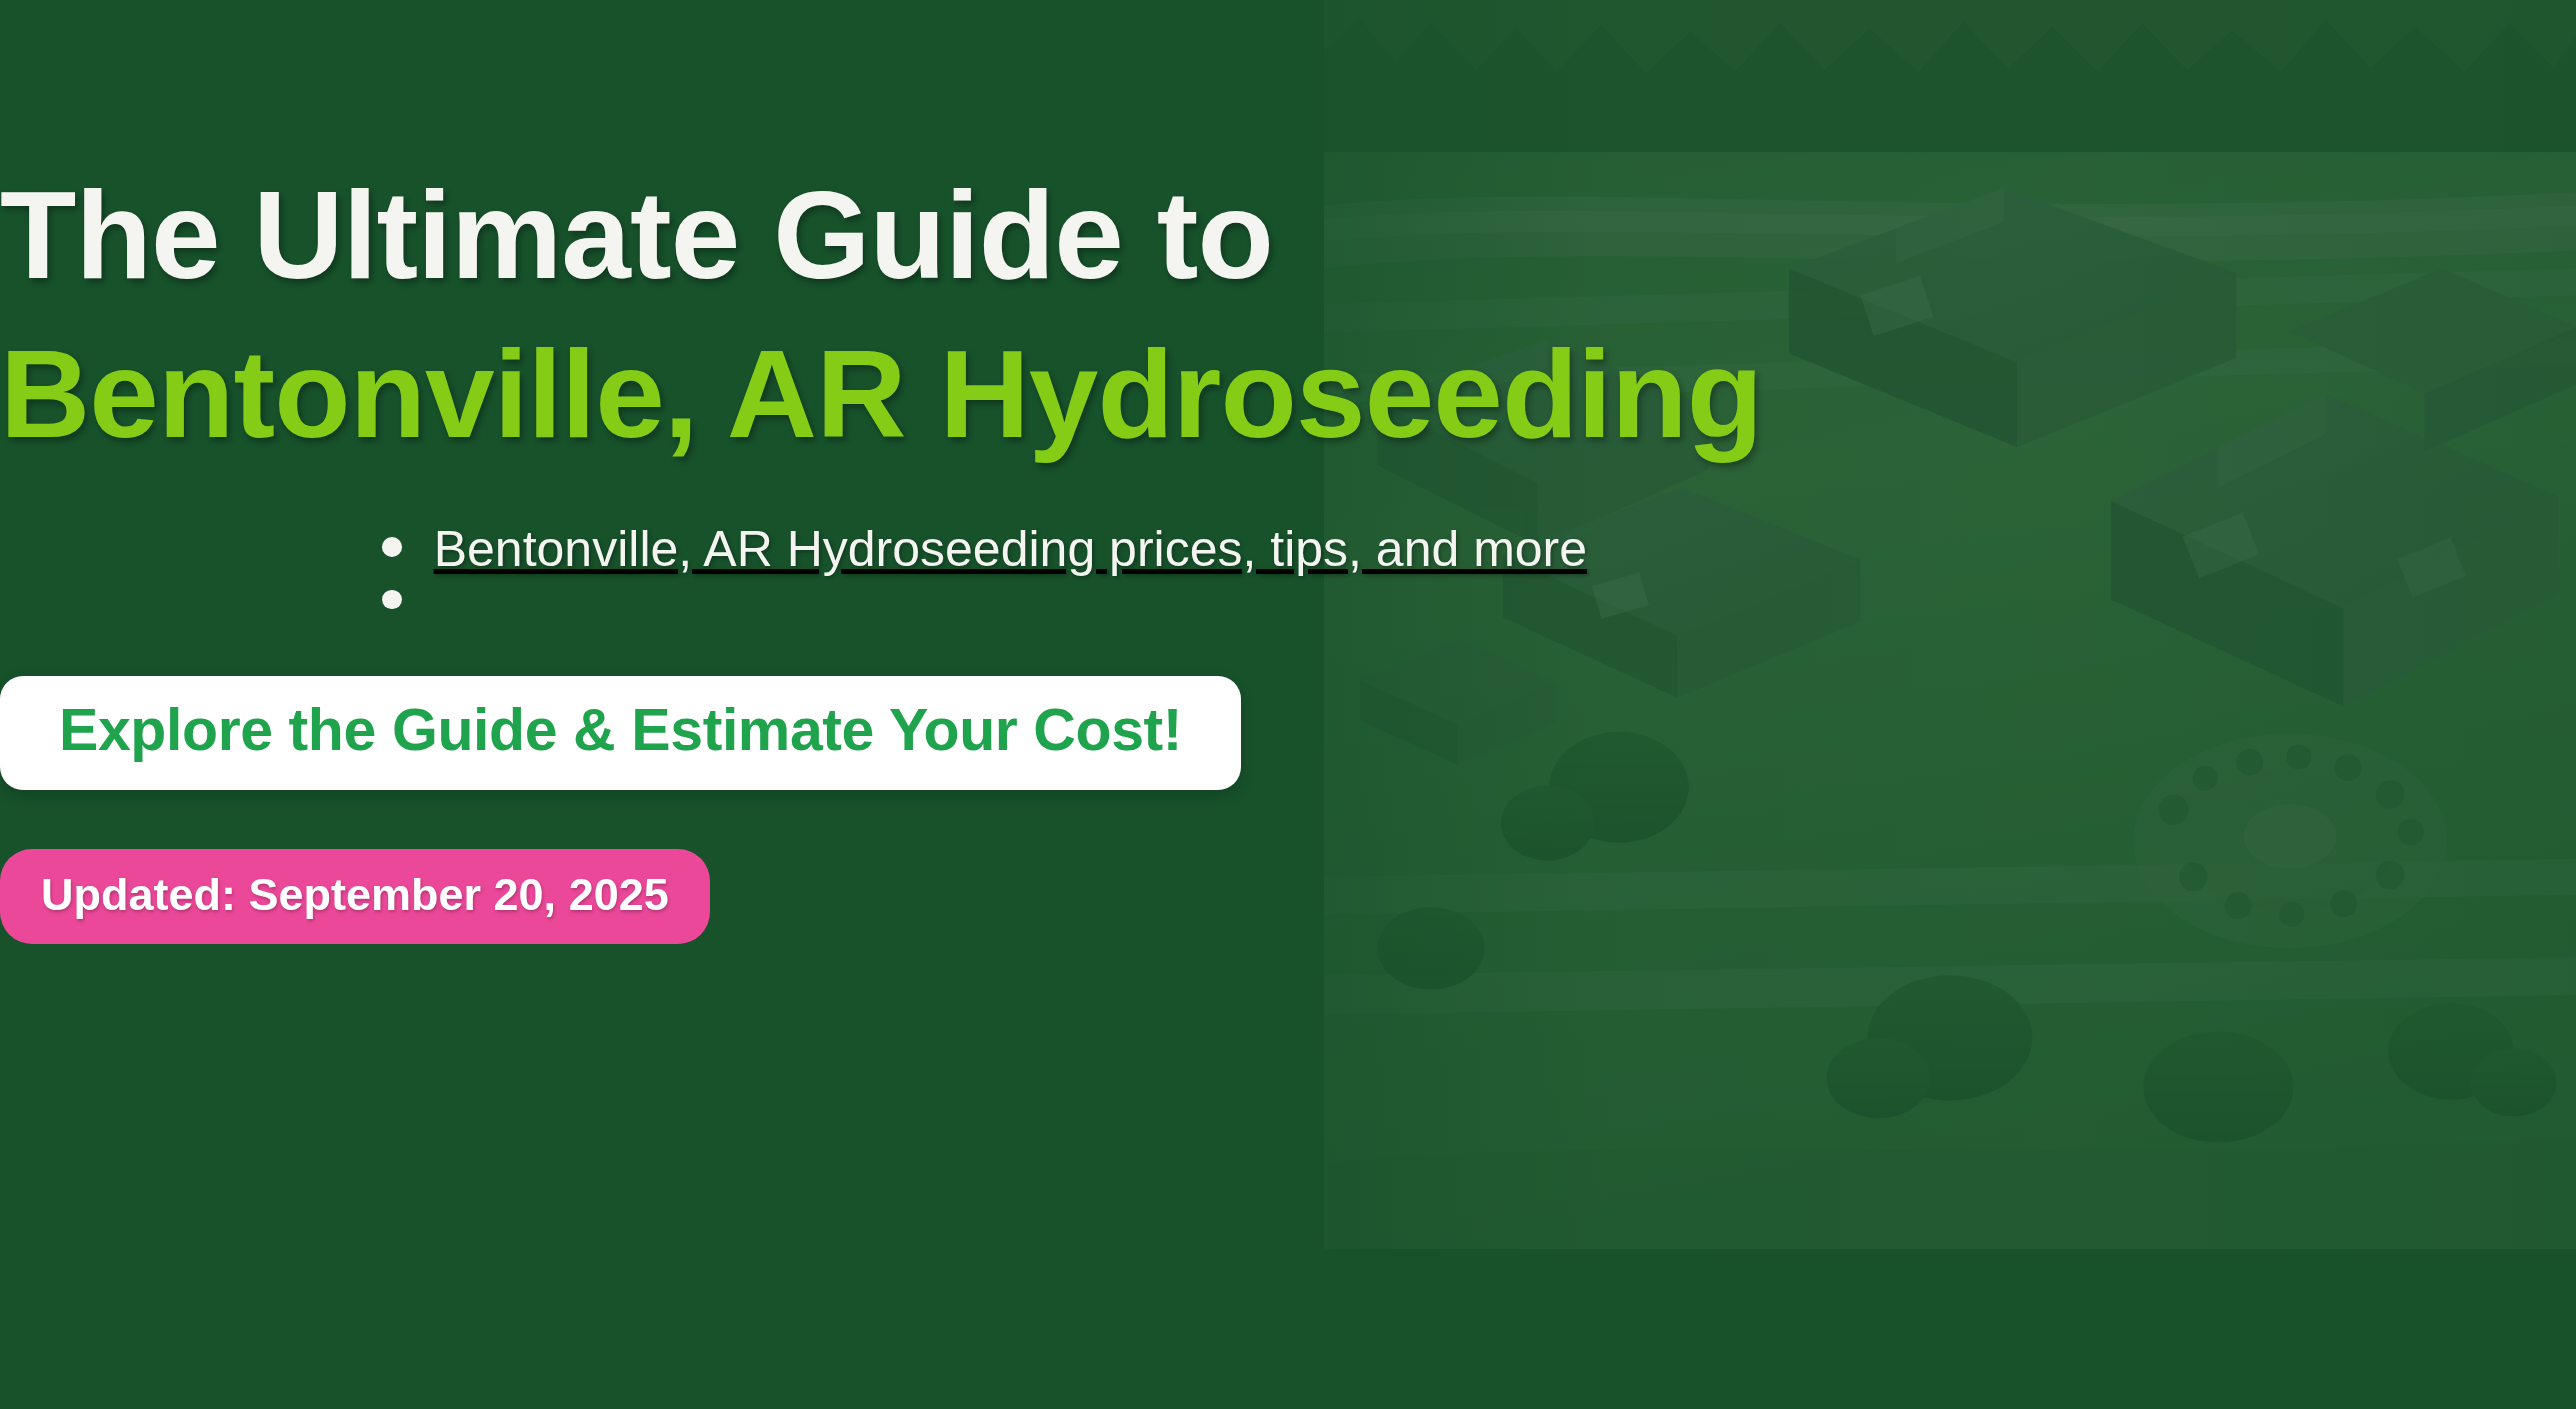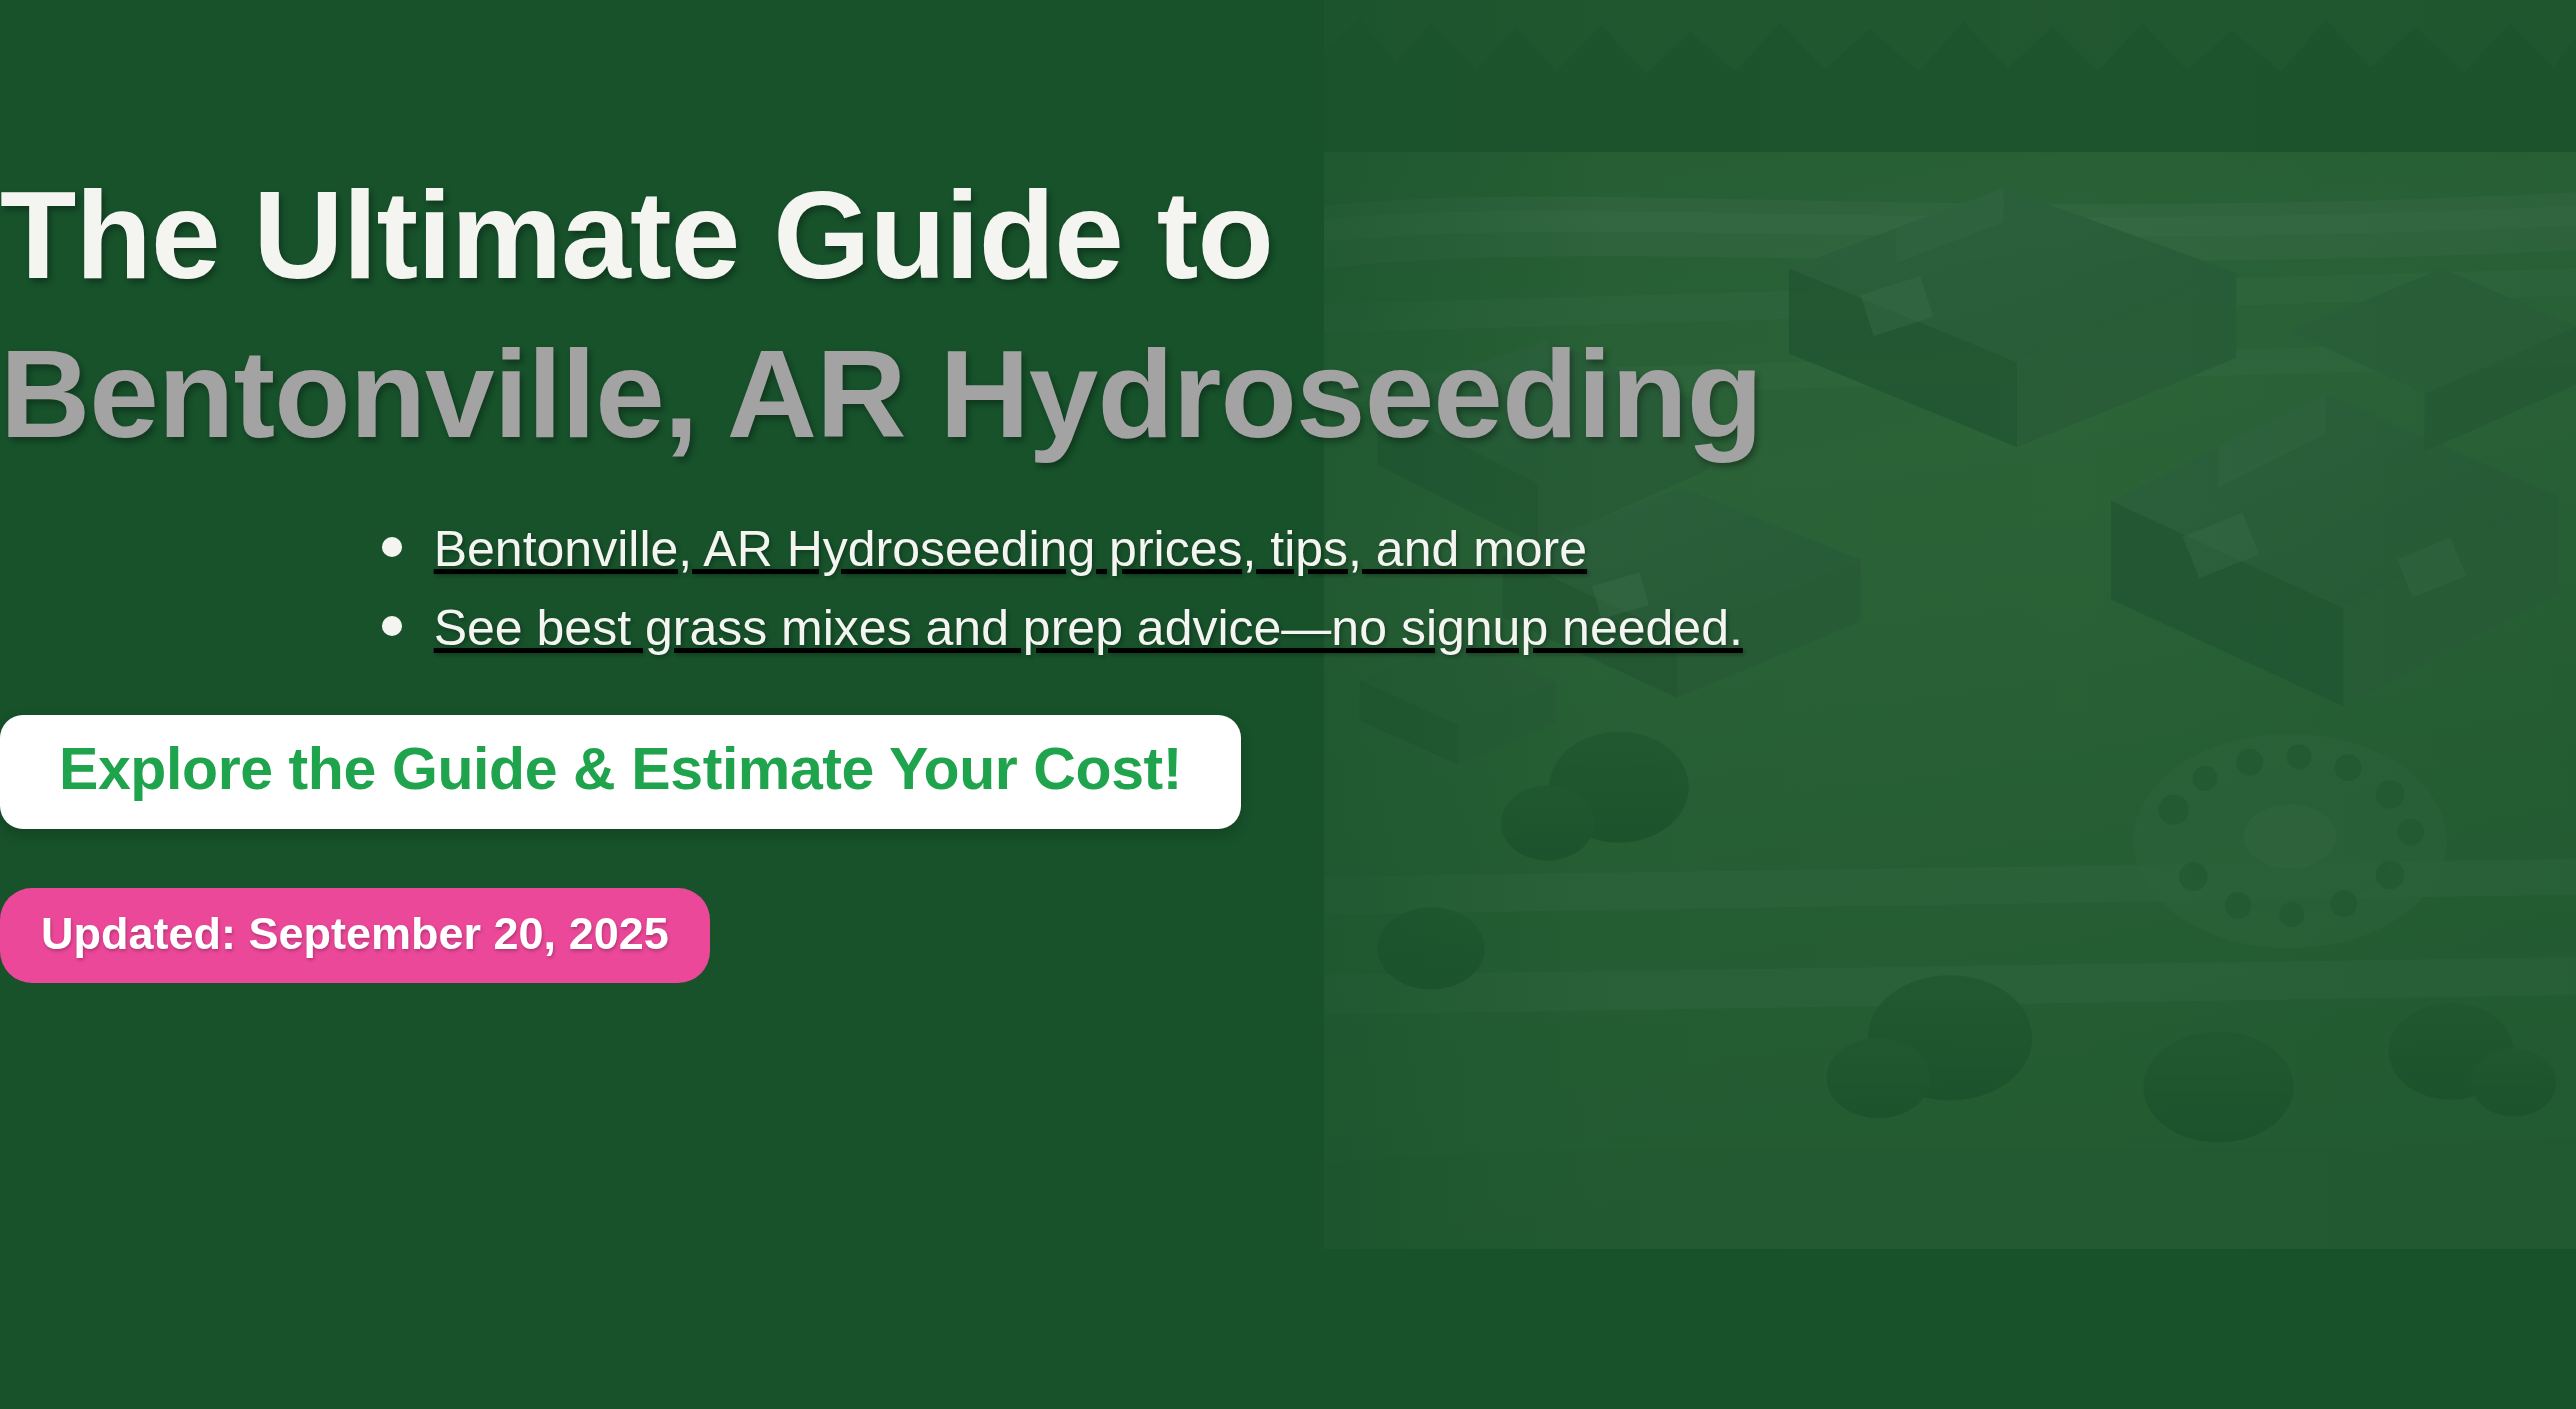--- a/index.html
+++ b/index.html
@@ -72,21 +72,21 @@
     margin-top: 172px;
   }
 
   .title-line2 {
     margin: 0;
     padding: 0;
     font-size: 125px;
     line-height: 1.0;
     font-weight: 700;
     letter-spacing: -0.9px;
-    color: #a3a3a3;
+    color: #84cc16;
     text-align: center;
     text-shadow: 2.7px 3.6px 6.3px rgba(0,0,0,0.33);
     margin-top: 34px;
     white-space: nowrap;
   }
 
   .bullets {
     list-style: none;
     margin: 0;
     padding: 0;
@@ -278,21 +278,20 @@
 
     <h1 class="title-line2">Bentonville, AR Hydroseeding</h1>
 
     <ul class="bullets">
       <li class="bullet-row">
         <span class="bullet-dot"></span>
         <span class="bullet-text">Bentonville, AR Hydroseeding prices, tips, and more</span>
       </li>
       <li class="bullet-row">
         <span class="bullet-dot"></span>
-        <span class="bullet-text">See best grass mixes and prep advice—no signup needed.</span>
       </li>
     </ul>
 
     <button class="cta-button">Explore the Guide &amp; Estimate Your Cost!</button>
 
     <div class="updated-pill">Updated: September 20, 2025</div>
 
   </div>
 </div>
 

